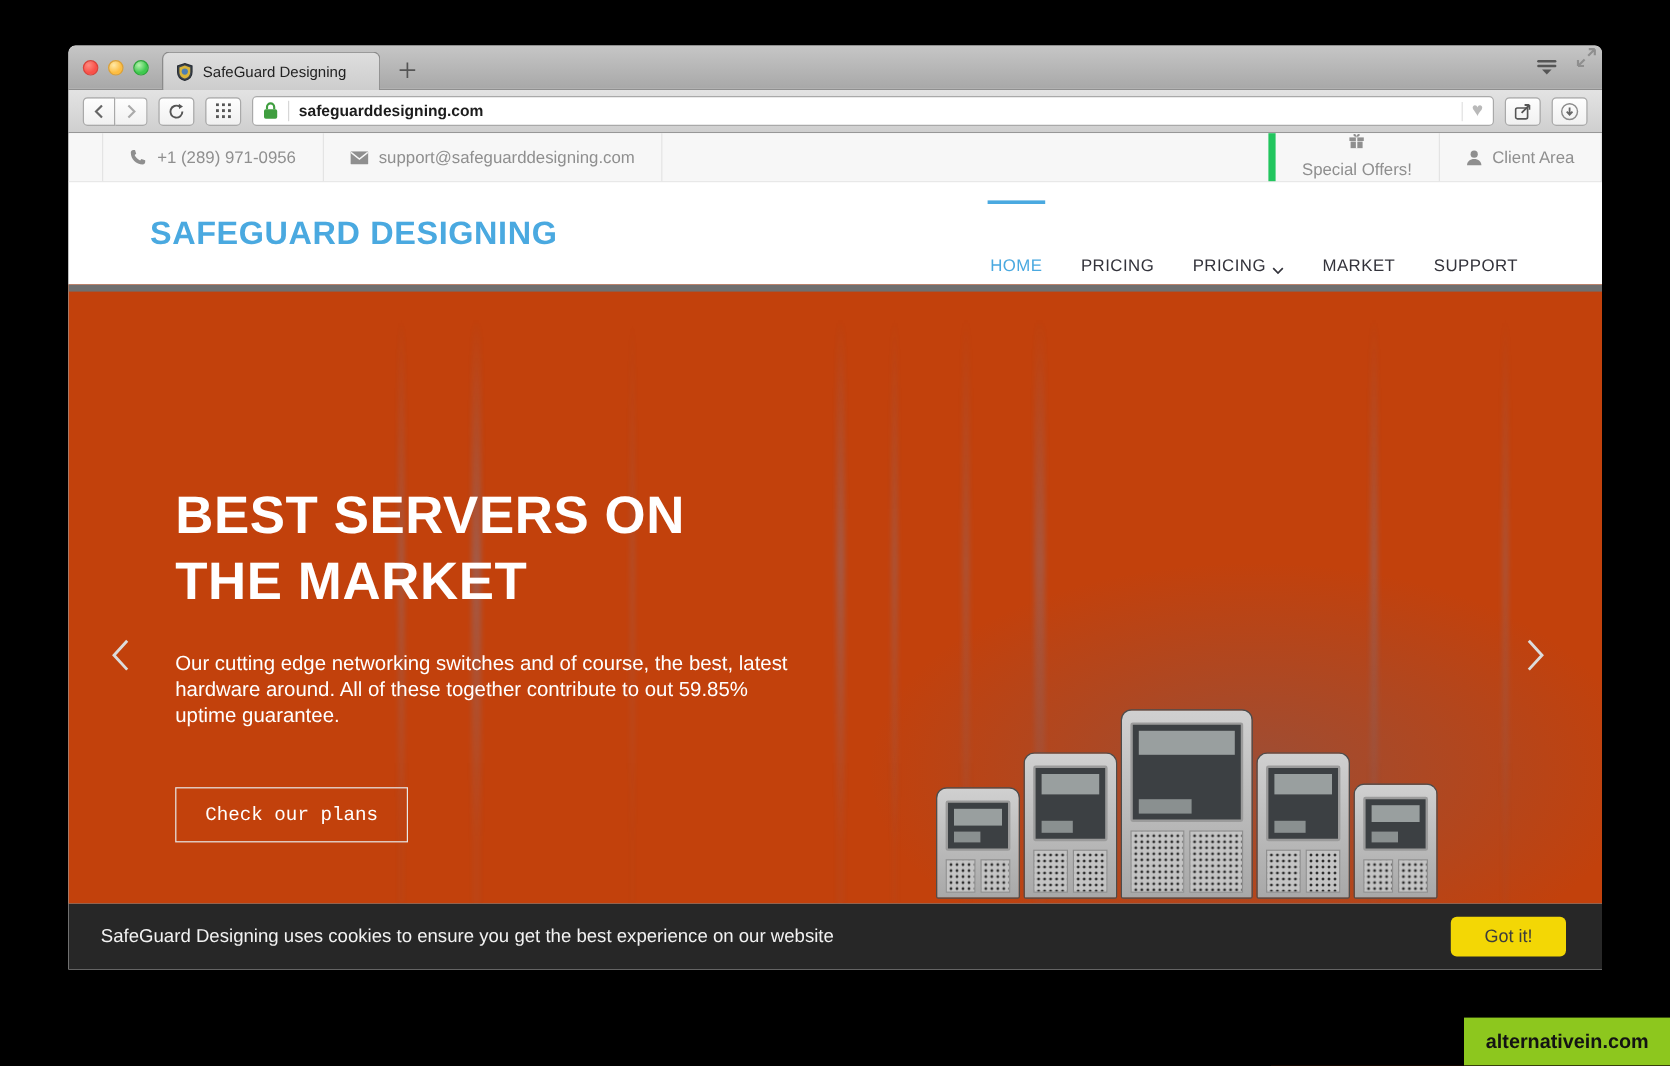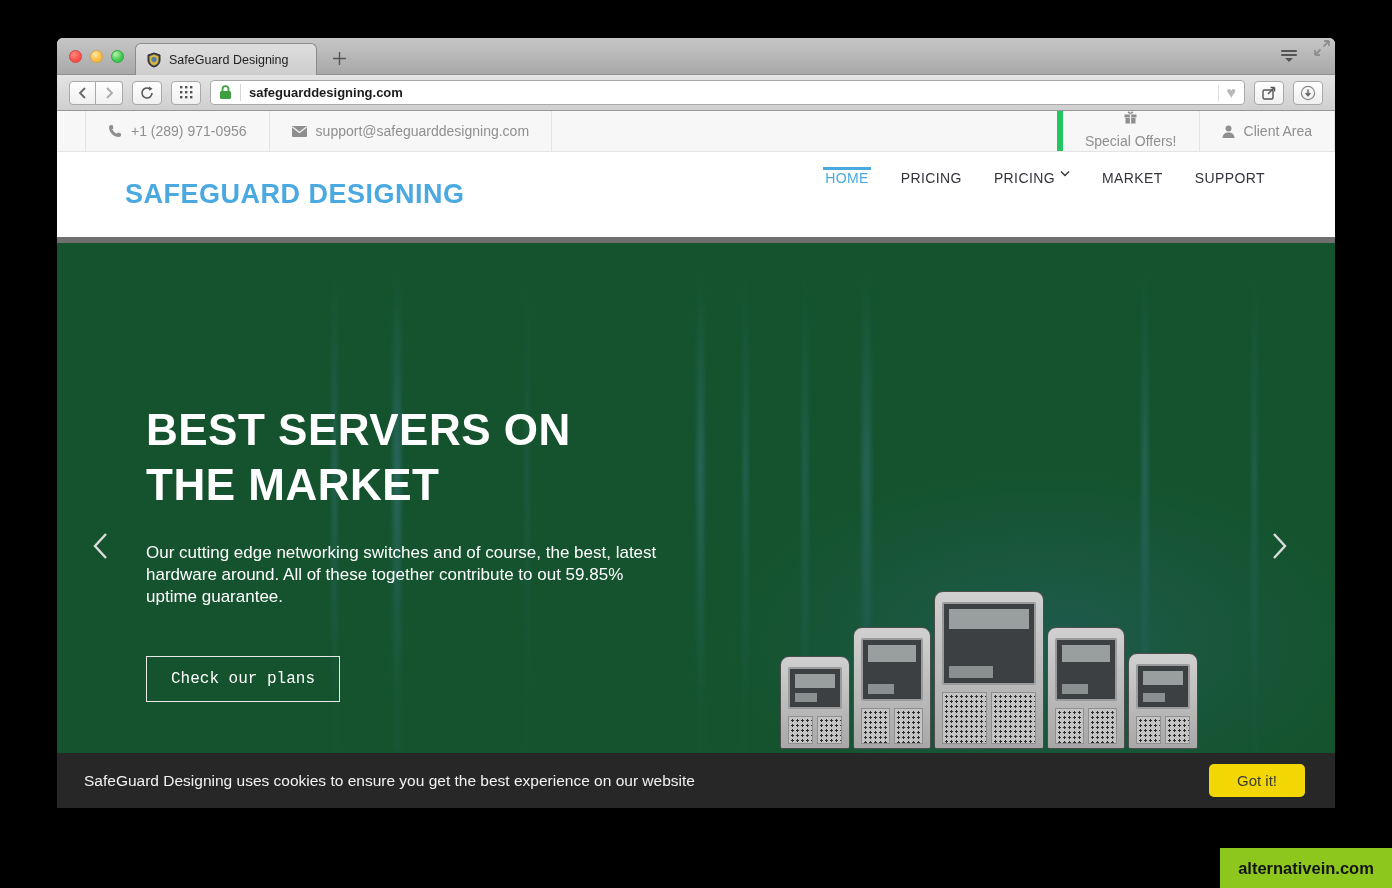--- a/index.html
+++ b/index.html
@@ -52,26 +52,26 @@
   .tb-item { display:flex; align-items:center; gap:9px; padding:0 22px; border-right:1px solid #e4e4e4; cursor:default; }
   .tb-item.first { margin-left:28px; border-left:1px solid #e4e4e4; }
   .tb-spacer { flex:1; }
   .tb-item.right { border-left:6px solid #22c55e;flex-direction:column; }
   .tb-icon { display:flex; align-items:center; }
 
   
   .site-header { height:85px; background:#fff; display:flex; align-items:stretch; padding:0 68px 0 68px; }
   .logo { align-self:center; font-size:27px; font-weight:700; letter-spacing:0.5px; color:#4aa9e0; }
   .nav { margin-left:auto; display:flex; gap:28px; align-items:stretch; }
-  .nav-item { display:flex; align-items:flex-start; gap:5px; padding:0 2px; font-size:14px; letter-spacing:0.4px;
+  .nav-item { display:flex; align-items:flex-end; gap:5px; padding:0 2px; font-size:14px; letter-spacing:0.4px;
               color:#33333b; border-top:3px solid transparent; cursor:pointer; height:62px; margin-top:15px; }
   .nav-item.active { color:#4aa9e0; border-top-color:#4aa9e0; }
 
   
-  .hero { position:relative; height:516px; background:#14532d; overflow:hidden; }
+  .hero { position:relative; height:516px; background:#c2410c; overflow:hidden; }
   .hero-strip { height:6px; background:#6f6f6f; }
   .streak { position:absolute; top:0; height:100%; filter:blur(2px);
             background:linear-gradient(180deg, rgba(90,150,210,0) 5%, rgba(90,150,210,0.33) 45%, rgba(90,150,210,0.05) 90%); }
   .glow { position:absolute; right:-60px; bottom:-80px; width:700px; height:380px;
           background:radial-gradient(ellipse at center, rgba(60,110,160,0.28), transparent 65%); }
   .hero-content { position:absolute; left:89px; top:165px; width:540px; color:#fff; }
   .hero-h1 { font-size:44px; line-height:55px; font-weight:700; letter-spacing:0.5px; max-width:500px; }
   .hero-p { margin-top:30px; font-size:17px; line-height:22px; max-width:512px; font-weight:400; }
   .hero-cta { margin-top:48px; display:inline-block; background:transparent; color:#fff;
               border:1px solid #e8e8e8; padding:13px 24px; font-size:16px; font-family:Liberation Mono, monospace; cursor:pointer; }

